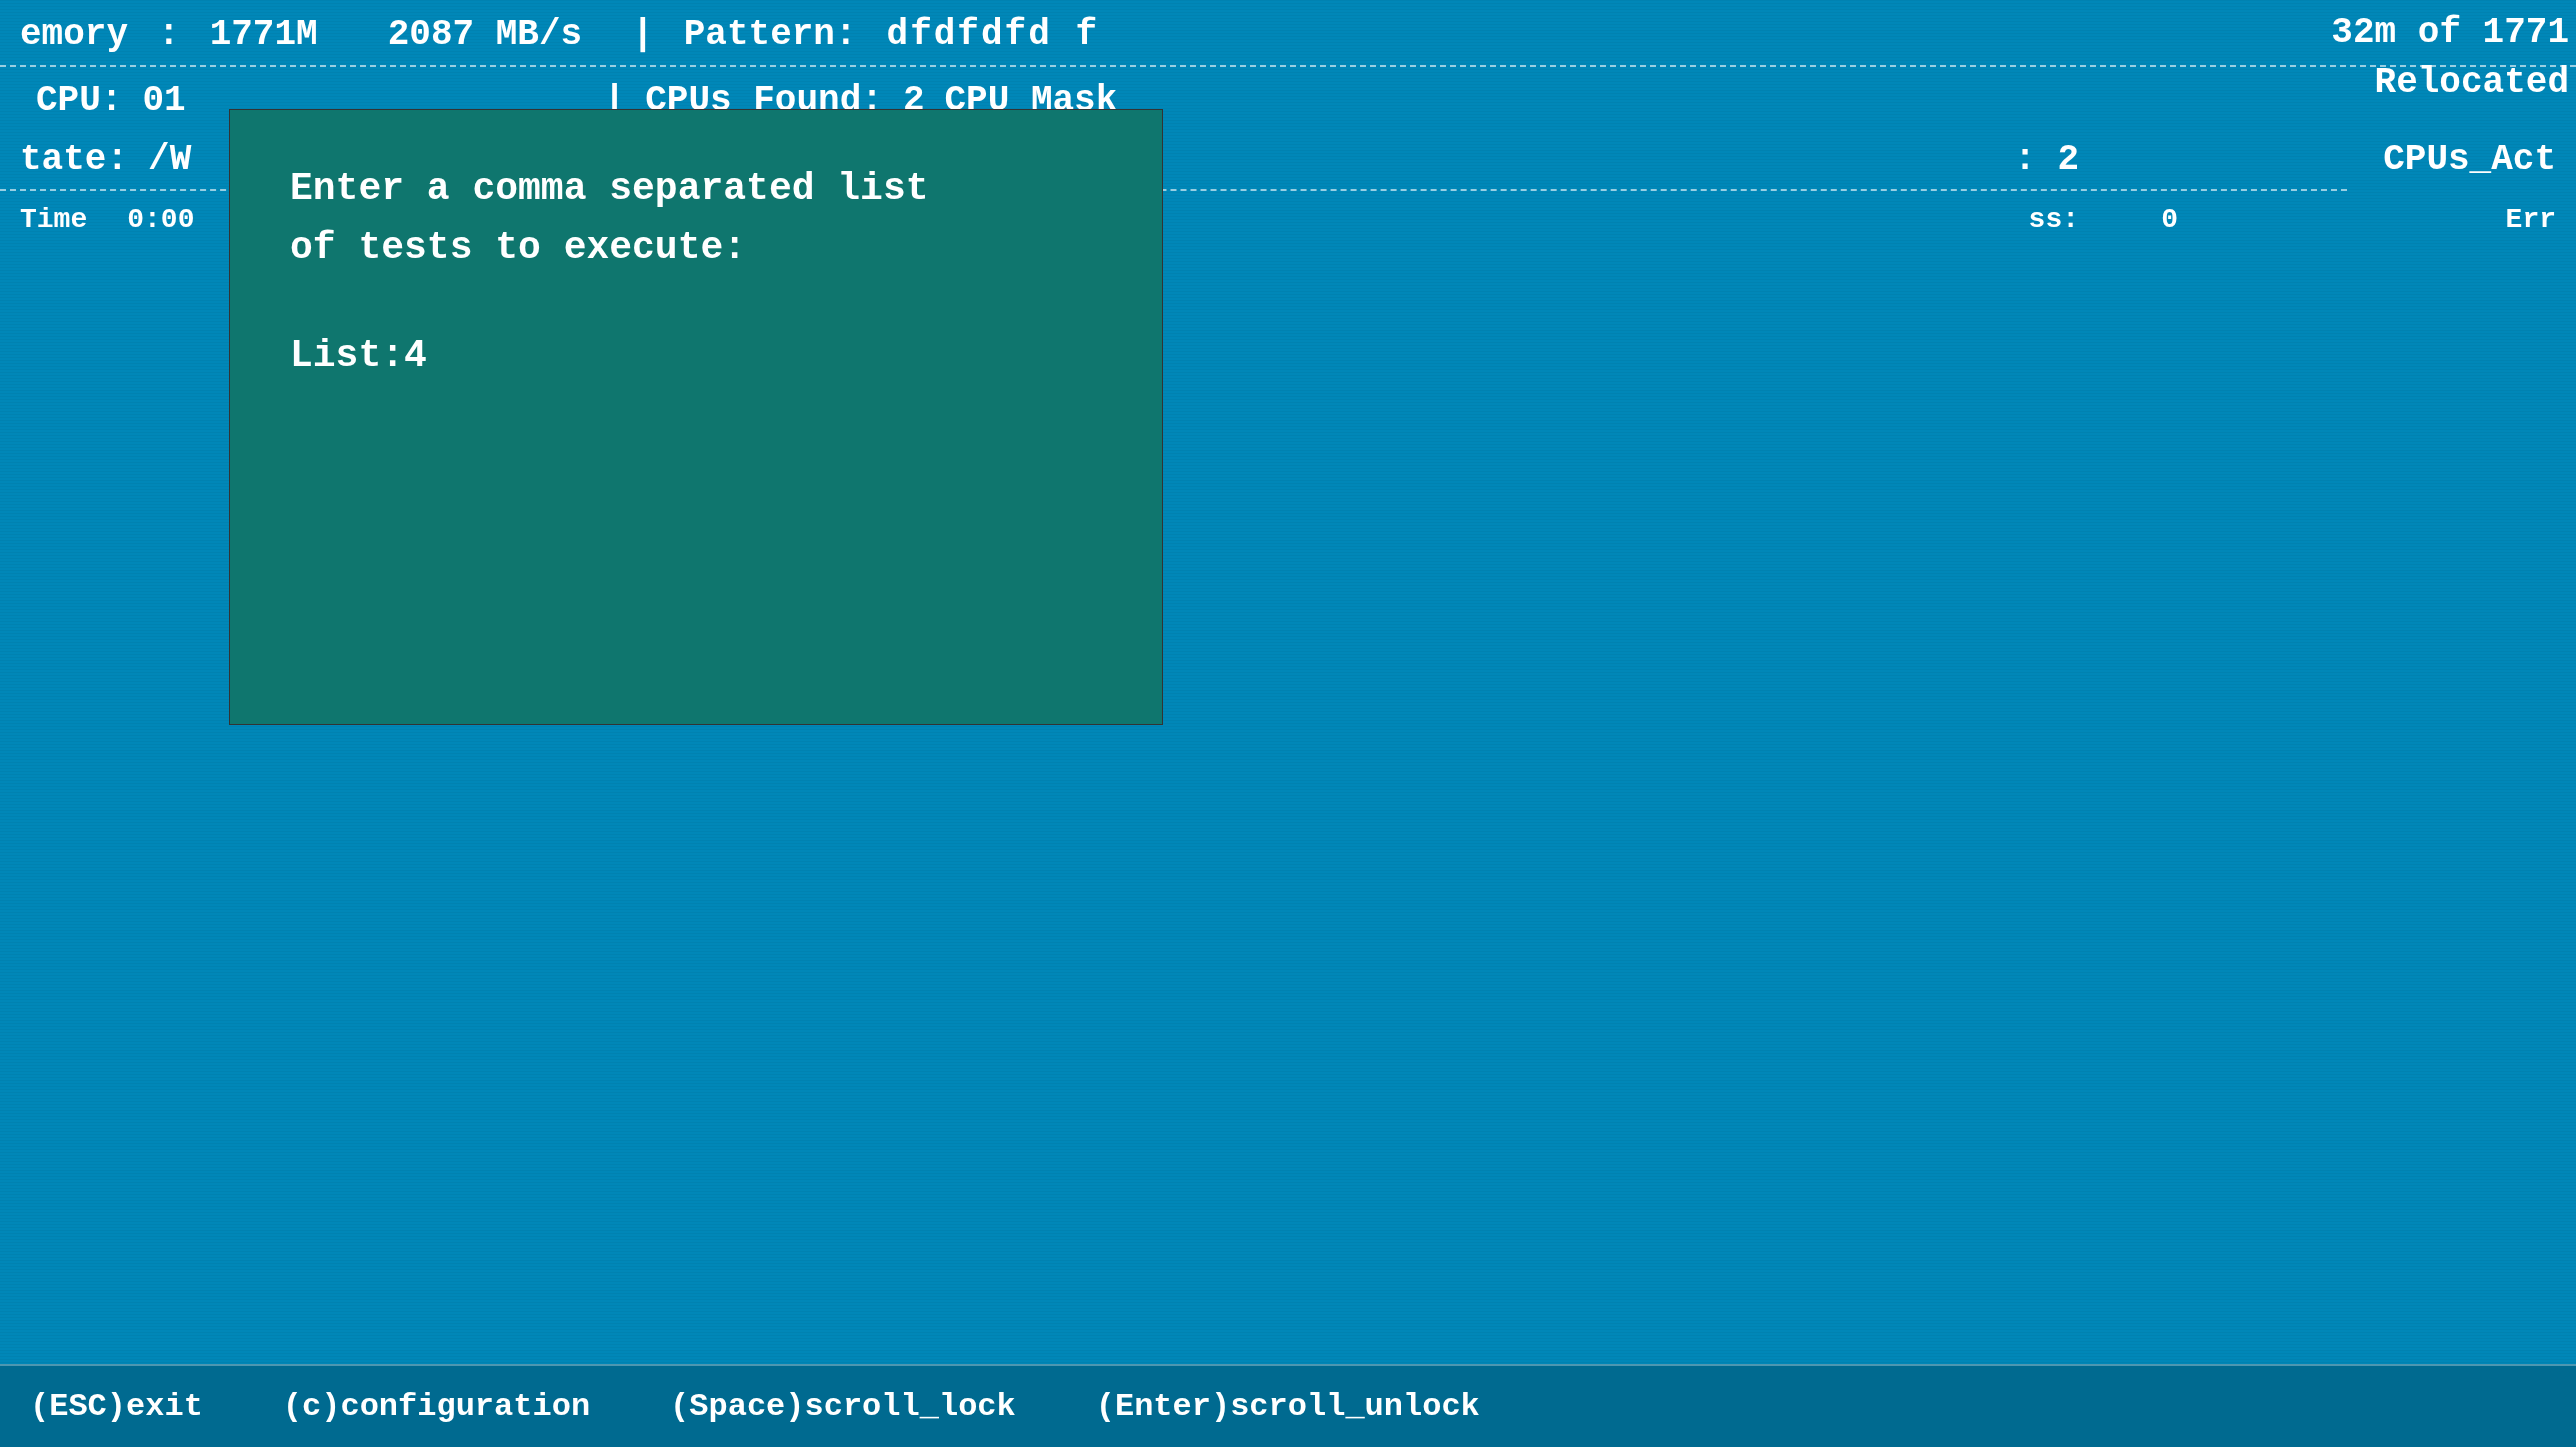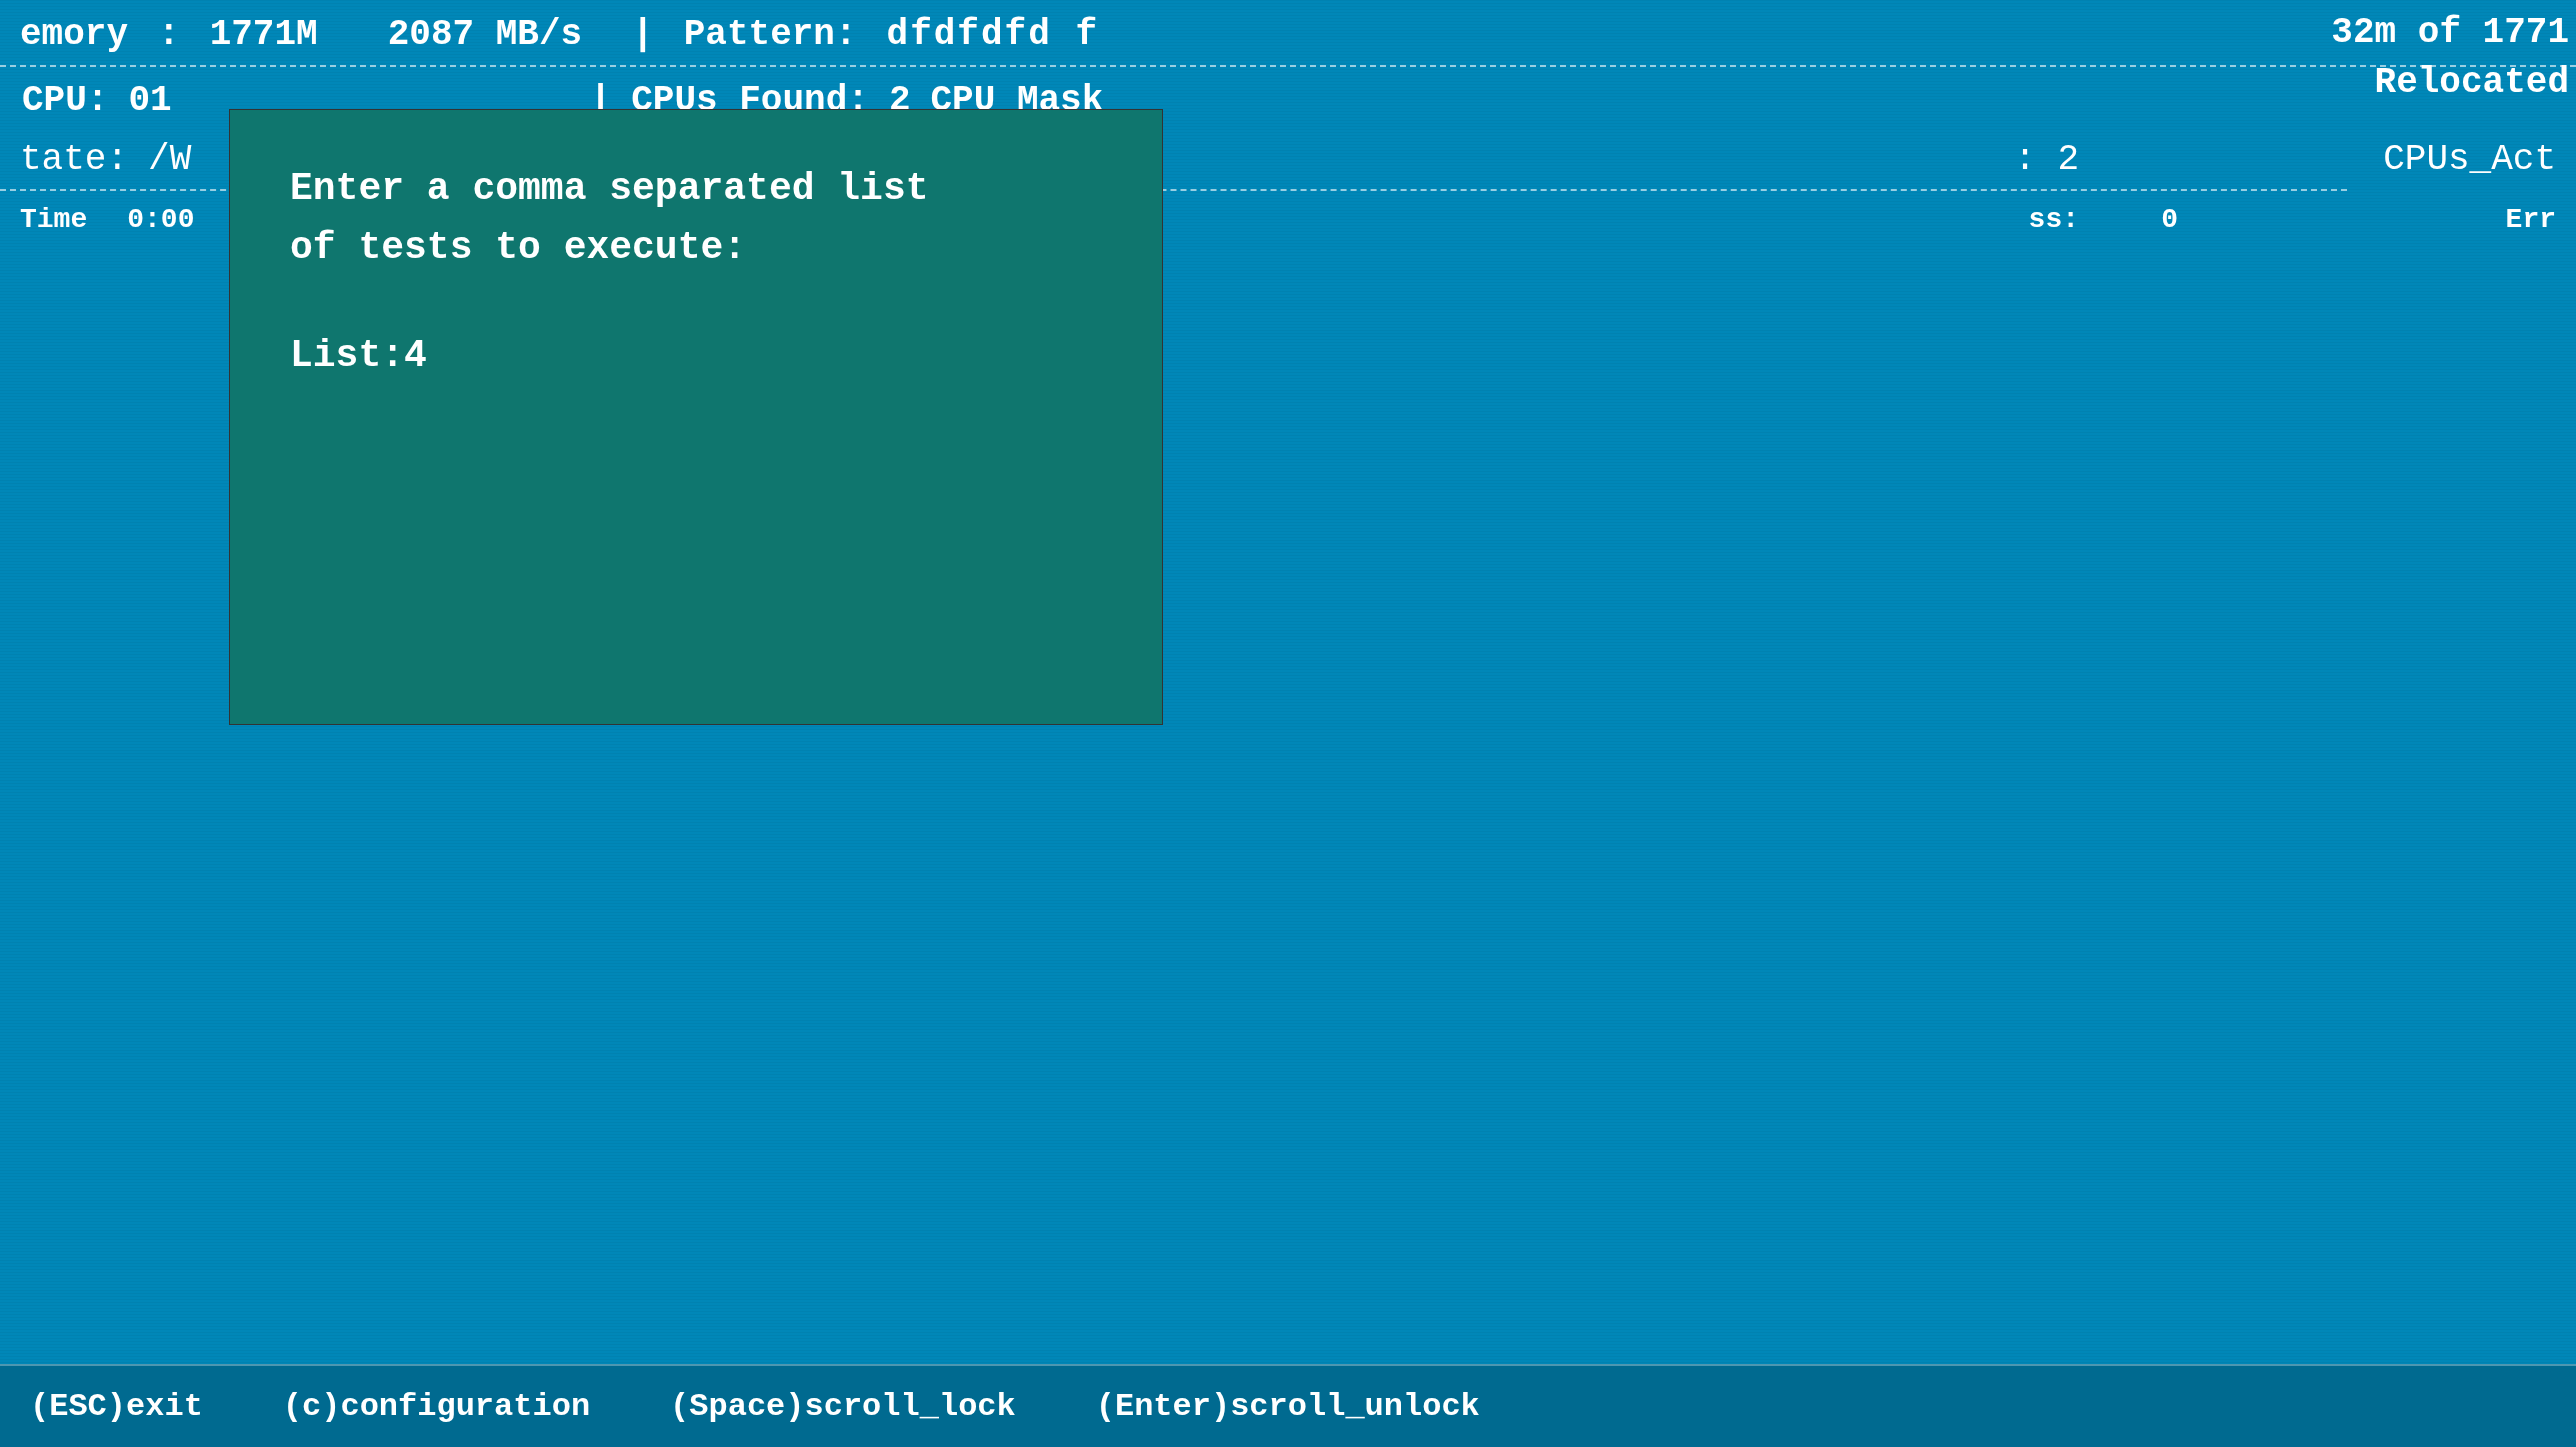--- a/index.html
+++ b/index.html
@@ -108,30 +108,30 @@
     <span>Pattern:</span>
     <span style="letter-spacing:2px;">dfdfdfd f</span>
     <span style="position:absolute; right:7px; top:0; text-align:right; line-height:1.4;">
       <span>32m of 1771</span><br>
       <span>Relocated</span>
     </span>
   </div>
 
   <div style="position:absolute; top:65px; left:0; right:0; border-top: 2px dashed rgba(255,255,255,0.6);"></div>
 
-  <div style="position:absolute; top:74px; left:0; right:0; display:flex; align-items:center; padding:0 22px; font-size:36px; font-weight:bold; color:white; gap:20px;">
+  <div style="position:absolute; top:74px; left:0; right:0; display:flex; align-items:center; padding:0 36px; font-size:36px; font-weight:bold; color:white; gap:20px;">
     <span>CPU:</span>
     <span>01</span>
     <span style="margin-left:398px;">|</span>
     <span>CPUs_Found:</span>
     <span>2</span>
     <span style="">CPU_Mask</span>
   </div>
 
-  <div style="position:absolute; top:133px; left:0; right:0; display:flex; align-items:center; padding:0 20px; font-size:36px; font-weight:normal; color:white; gap:20px;">
+  <div style="position:absolute; top:133px; left:0; right:0; display:flex; align-items:center; padding:0 20px; font-size:36px; font-weight:bold; color:white; gap:20px;">
     <span>tate:</span>
     <span>/W</span>
     <span style="position:absolute; right:497px;">: 2</span>
     <span style="position:absolute; right:20px;">CPUs_Act</span>
   </div>
 
   <div style="position:absolute; top:189px; left:0; right:229px; border-top: 2px dashed rgba(255,255,255,0.6);"></div>
 
   <div style="position:absolute; top:199px; left:0; right:0; display:flex; align-items:center; padding:0 20px; font-size:28px; font-weight:bold; color:white; gap:20px;">
     <span>Time</span>

